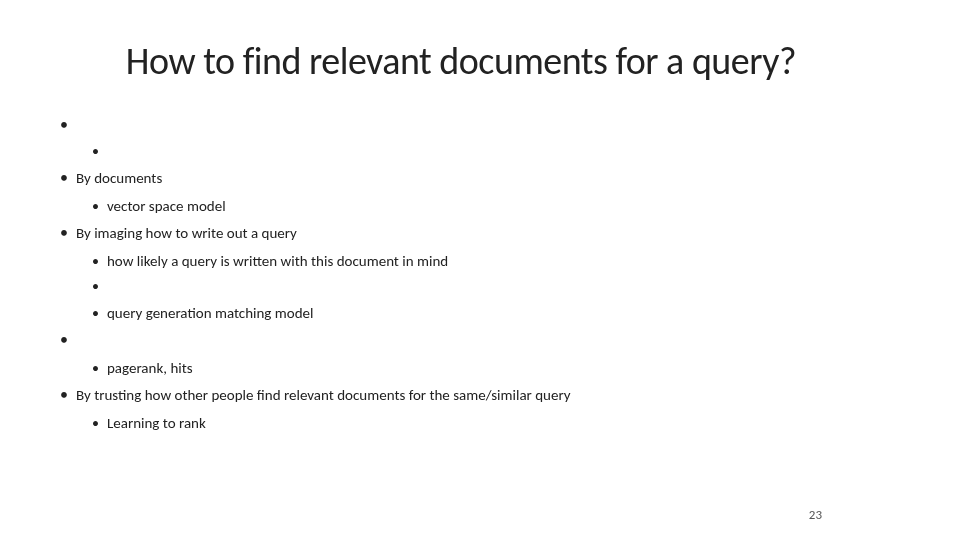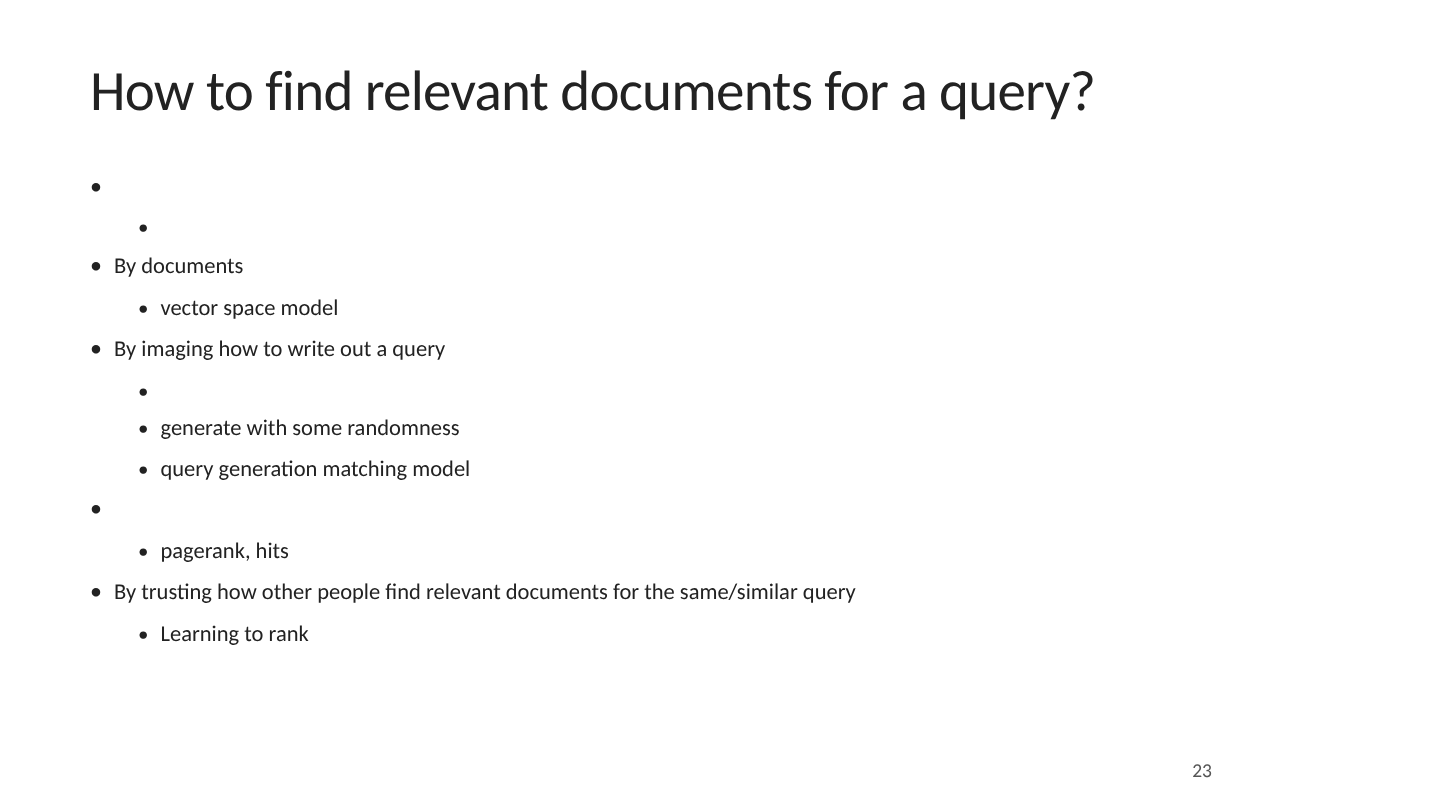--- a/index.html
+++ b/index.html
@@ -15,20 +15,21 @@
       font-family: 'Segoe UI', Calibri, Arial, sans-serif;
       overflow: hidden;
       position: relative;
     }
 
     .slide {
       width: 856px;
       height: 540px;
       padding: 40px 60px 30px 60px;
       position: relative;
+      text-align: right;
     }
 
     .title {
       font-size: 38px;
       font-weight: 300;
       color: #222222;
       margin-bottom: 28px;
       line-height: 1.15;
       letter-spacing: -0.5px;
     }
@@ -62,21 +63,21 @@
 
     .bullet-l2 .dot {
       font-size: 14px;
       line-height: 1.65;
       flex-shrink: 0;
     }
 
     .slide-number {
       position: absolute;
       bottom: 18px;
-      right: 48px;
+      right: 34px;
       font-size: 13px;
       color: #555555;
     }
   </style>
 </head>
 <body>
 
 <div class="slide">
   <h1 class="title">How to find relevant documents for a query?</h1>
 
@@ -94,24 +95,24 @@
       <div class="bullet-l2">
         <span class="dot">•</span>
         <span>vector space model</span>
       </div>
       <div class="bullet-l1">
         <span class="dot">•</span>
         <span>By imaging how to write out a query</span>
       </div>
       <div class="bullet-l2">
         <span class="dot">•</span>
+        <span>how likely a query is written with this document in mind</span>
       </div>
       <div class="bullet-l2">
         <span class="dot">•</span>
-        <span>generate with some randomness</span>
       </div>
       <div class="bullet-l2">
         <span class="dot">•</span>
         <span>query generation matching model</span>
       </div>
       <div class="bullet-l1">
         <span class="dot">•</span>
       </div>
       <div class="bullet-l2">
         <span class="dot">•</span>

